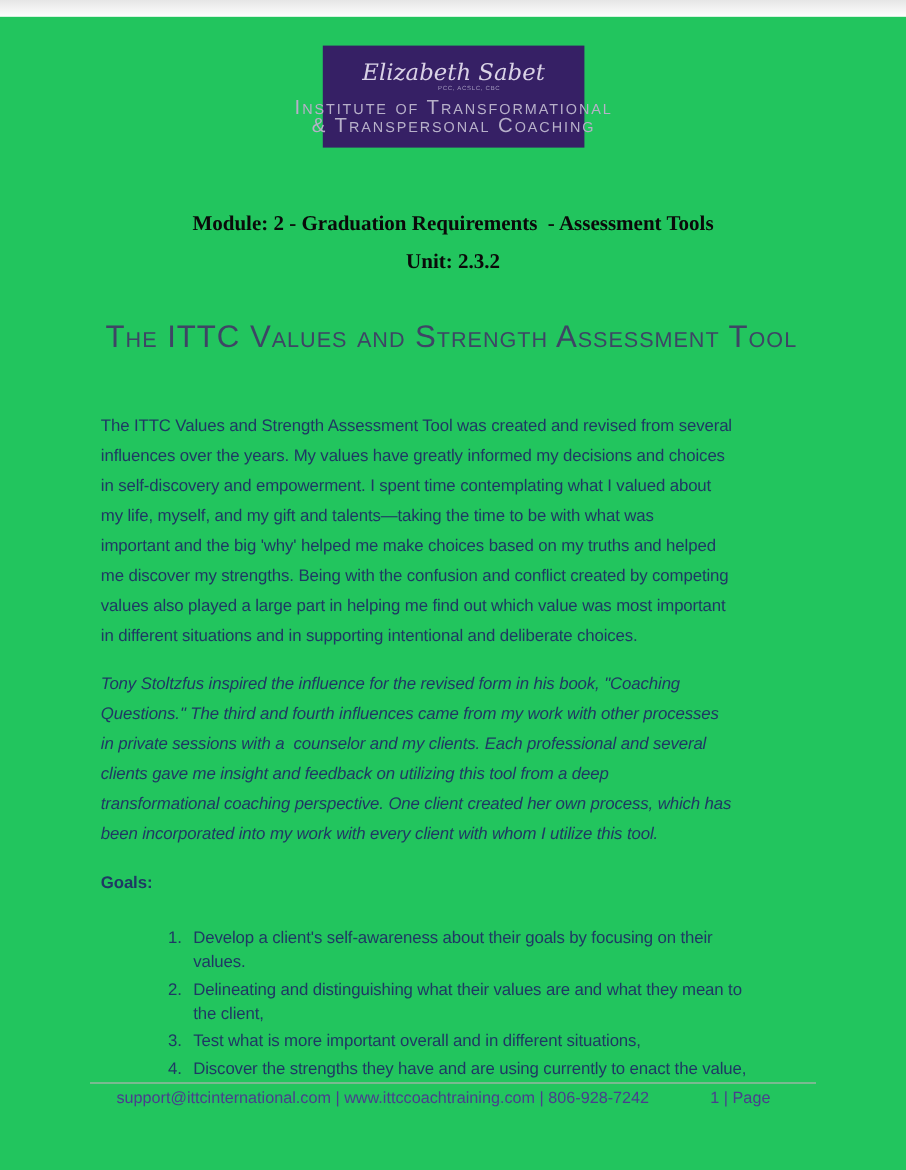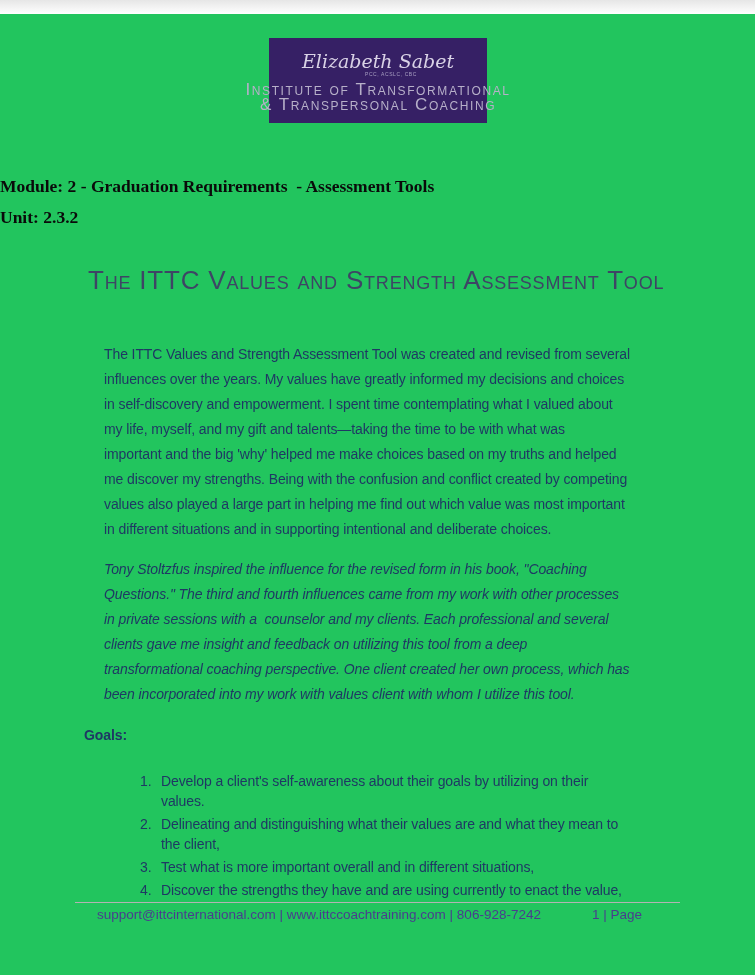--- a/index.html
+++ b/index.html
@@ -31,41 +31,41 @@
     font-size:5px; line-height:6px; letter-spacing:0.6px;
     color:#a89fc2; margin:0 0 5px 26px;
   }
   .logo-org {
     font-variant:small-caps; font-size:17px; line-height:15px;
     letter-spacing:1.6px; color:#b7b0c9; white-space:pre;
   }
 
   
   .doc-title {
-    position:absolute; left:0; right:0; top:171px; text-align:left;
+    position:absolute; left:0; right:0; top:171px; text-align:center;
     font-family:"Liberation Serif", serif; font-weight:bold;
     font-size:17.5px; color:#0a0a0a;
   }
   .doc-title-line { line-height:31px; white-space:pre; }
 
   
   .main-heading {
     position:absolute; left:84px; top:261px; margin:4px;
     font-family:"Liberation Sans", sans-serif;
     font-weight:300; font-variant:small-caps;
     font-size:26px; letter-spacing:0.8px;
     color:#3e4565; white-space:pre;
   }
 
   
   .content {
     position:absolute; left:84px; top:342px; width:594px;
     color:#1f3864; font-size:14px; letter-spacing:-0.1px;
   }
-  .para .line { line-height:25px; white-space:pre;margin-left:20px; }
+  .para .line { line-height:25px; white-space:pre; }
   .para-2 { margin-top:15px;font-style:italic; }
   .goals-label { margin-top:16px; font-weight:bold; line-height:25px; }
   .goals-list { margin-top:23px; margin-left:56px; }
   .goal-item { display:flex; margin-bottom:3px; }
   .goal-num { width:21px; flex:none; line-height:20px; }
   .goal-text .line { line-height:20px; white-space:pre; }
 
   
   .footer {
     position:absolute; left:75px; top:902px; width:605px;
@@ -109,30 +109,30 @@
       <div class="line">values also played a large part in helping me find out which value was most important</div>
       <div class="line">in different situations and in supporting intentional and deliberate choices.</div>
     </div>
 
     <div class="para para-2">
       <div class="line">Tony Stoltzfus inspired the influence for the revised form in his book, "Coaching</div>
       <div class="line">Questions." The third and fourth influences came from my work with other processes</div>
       <div class="line">in private sessions with a  counselor and my clients. Each professional and several</div>
       <div class="line">clients gave me insight and feedback on utilizing this tool from a deep</div>
       <div class="line">transformational coaching perspective. One client created her own process, which has</div>
-      <div class="line">been incorporated into my work with values client with whom I utilize this tool.</div>
+      <div class="line">been incorporated into my work with every client with whom I utilize this tool.</div>
     </div>
 
     <div class="goals-label">Goals:</div>
 
     <div class="goals-list">
       <div class="goal-item">
         <span class="goal-num">1.</span>
         <div class="goal-text">
-          <div class="line">Develop a client's self-awareness about their goals by utilizing on their</div>
+          <div class="line">Develop a client's self-awareness about their goals by focusing on their</div>
           <div class="line">values.</div>
         </div>
       </div>
       <div class="goal-item">
         <span class="goal-num">2.</span>
         <div class="goal-text">
           <div class="line">Delineating and distinguishing what their values are and what they mean to</div>
           <div class="line">the client,</div>
         </div>
       </div>

